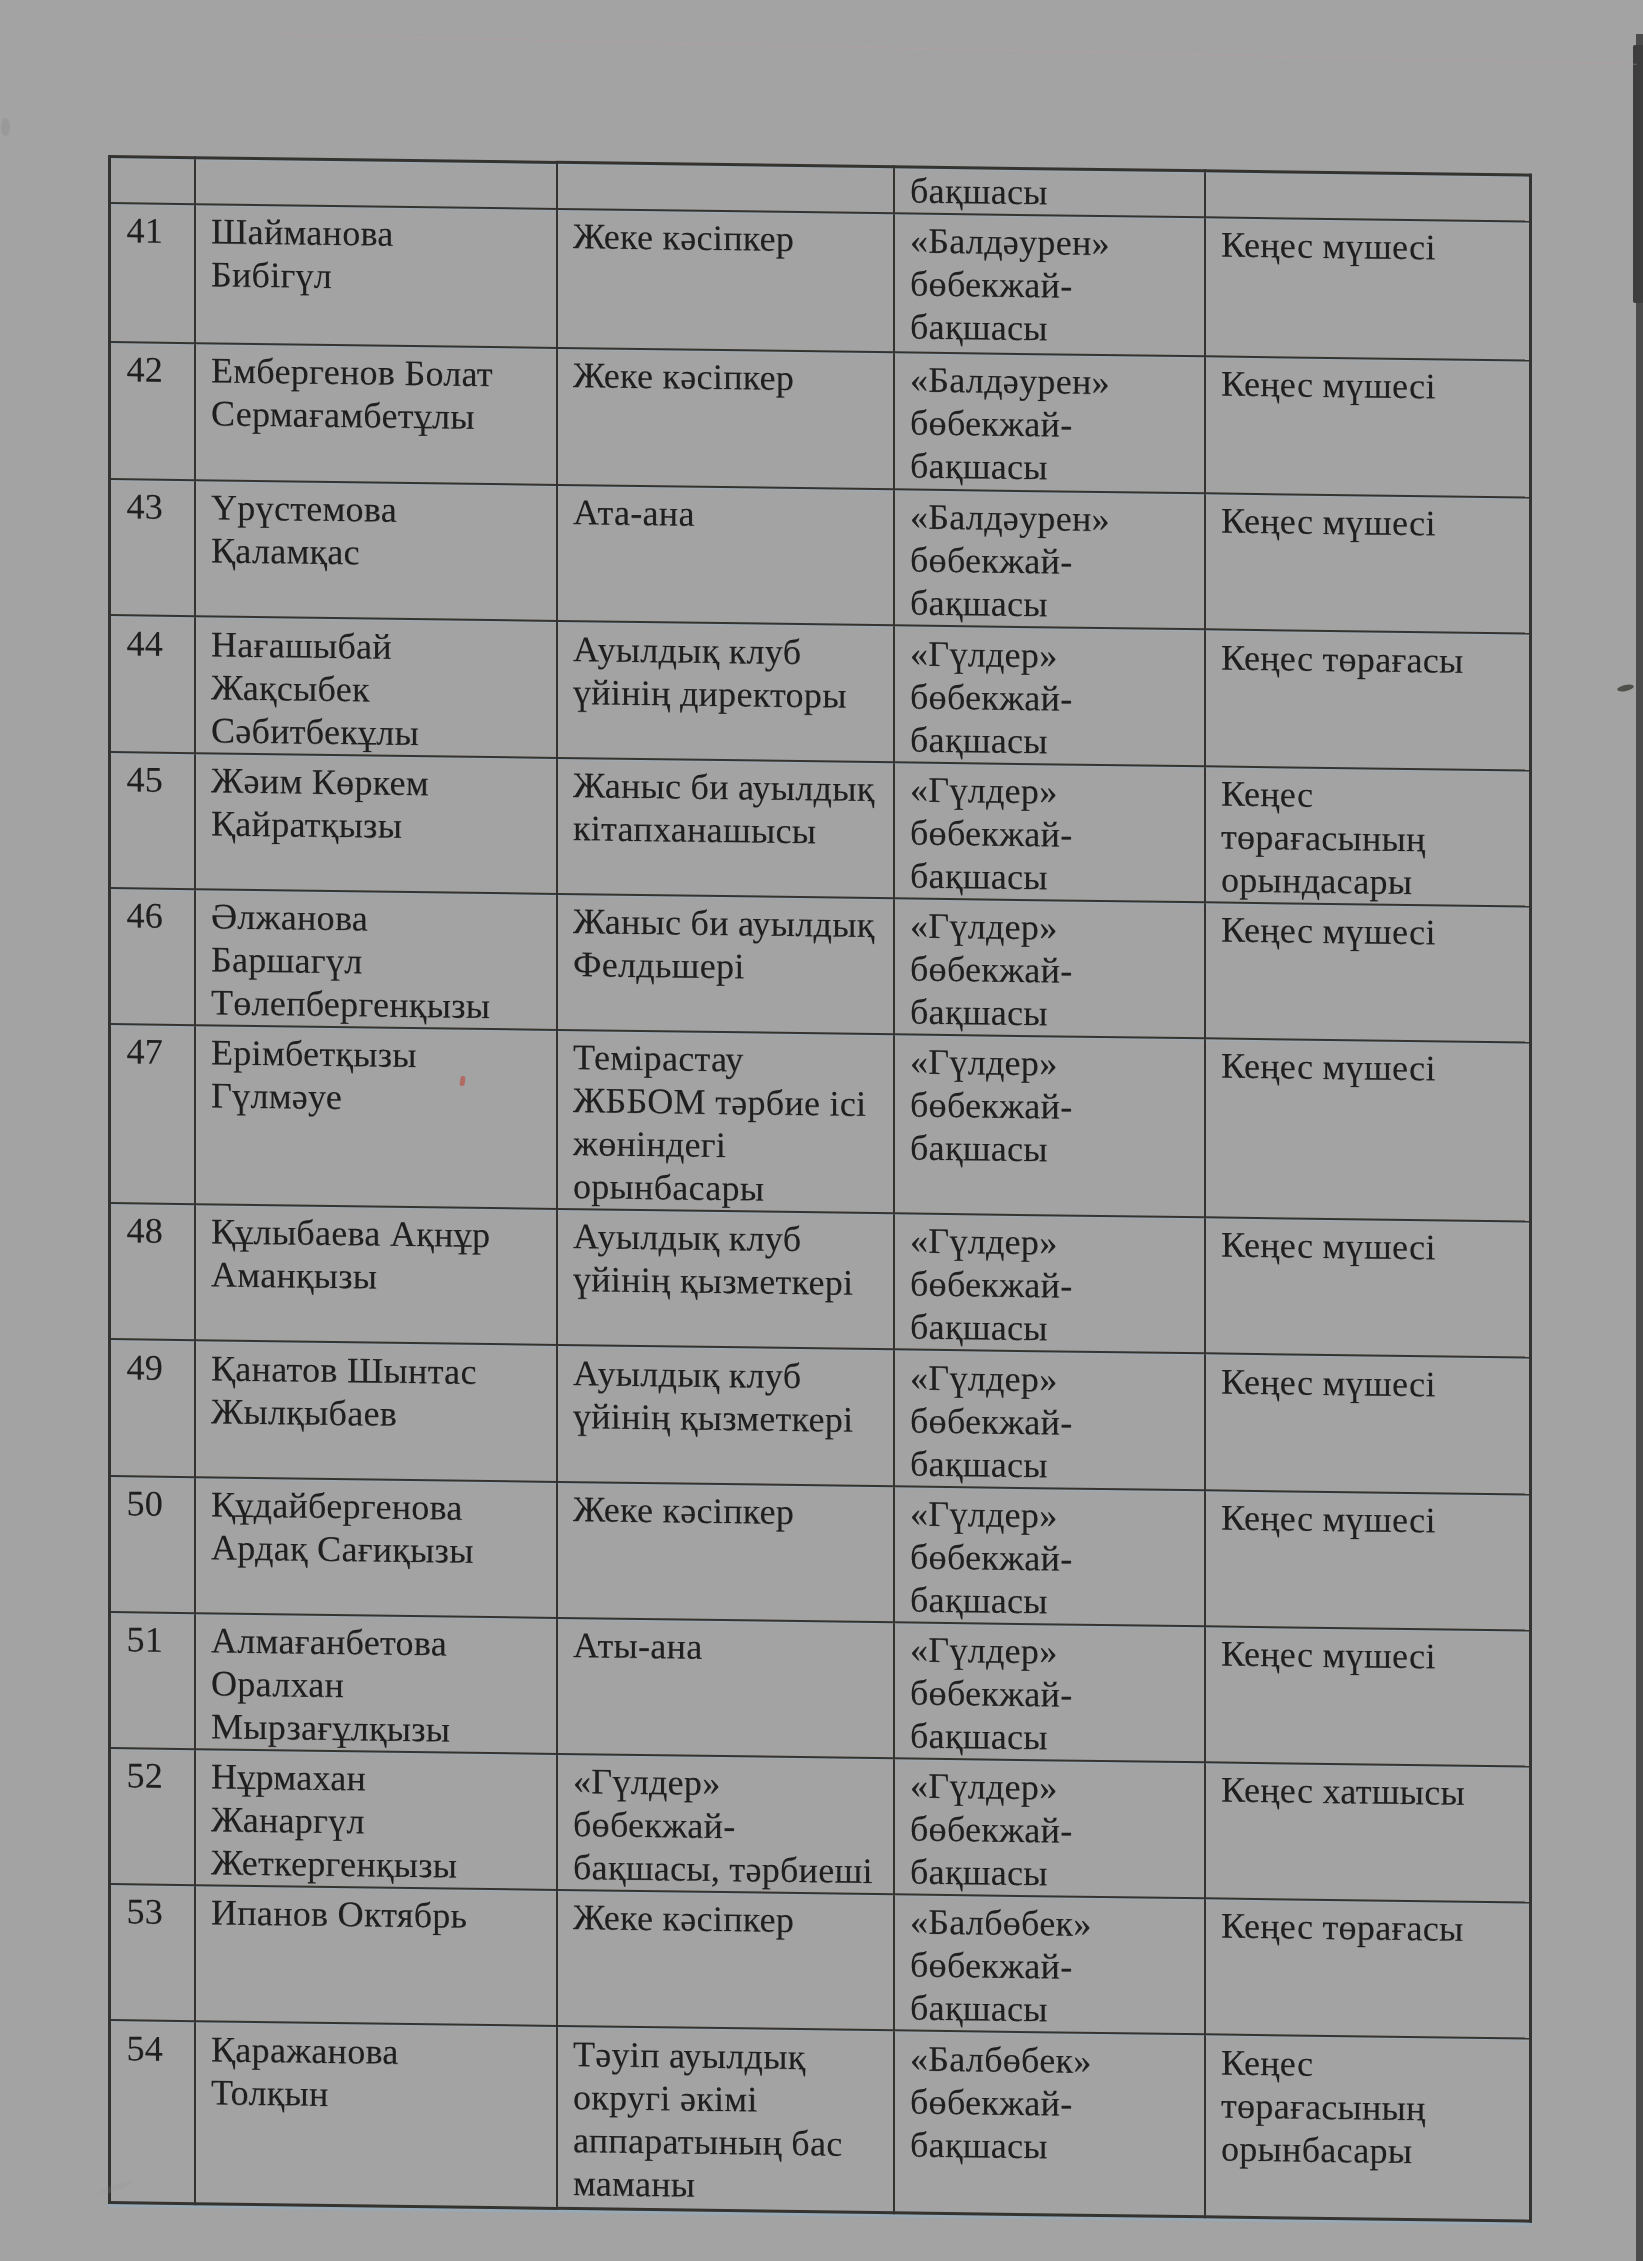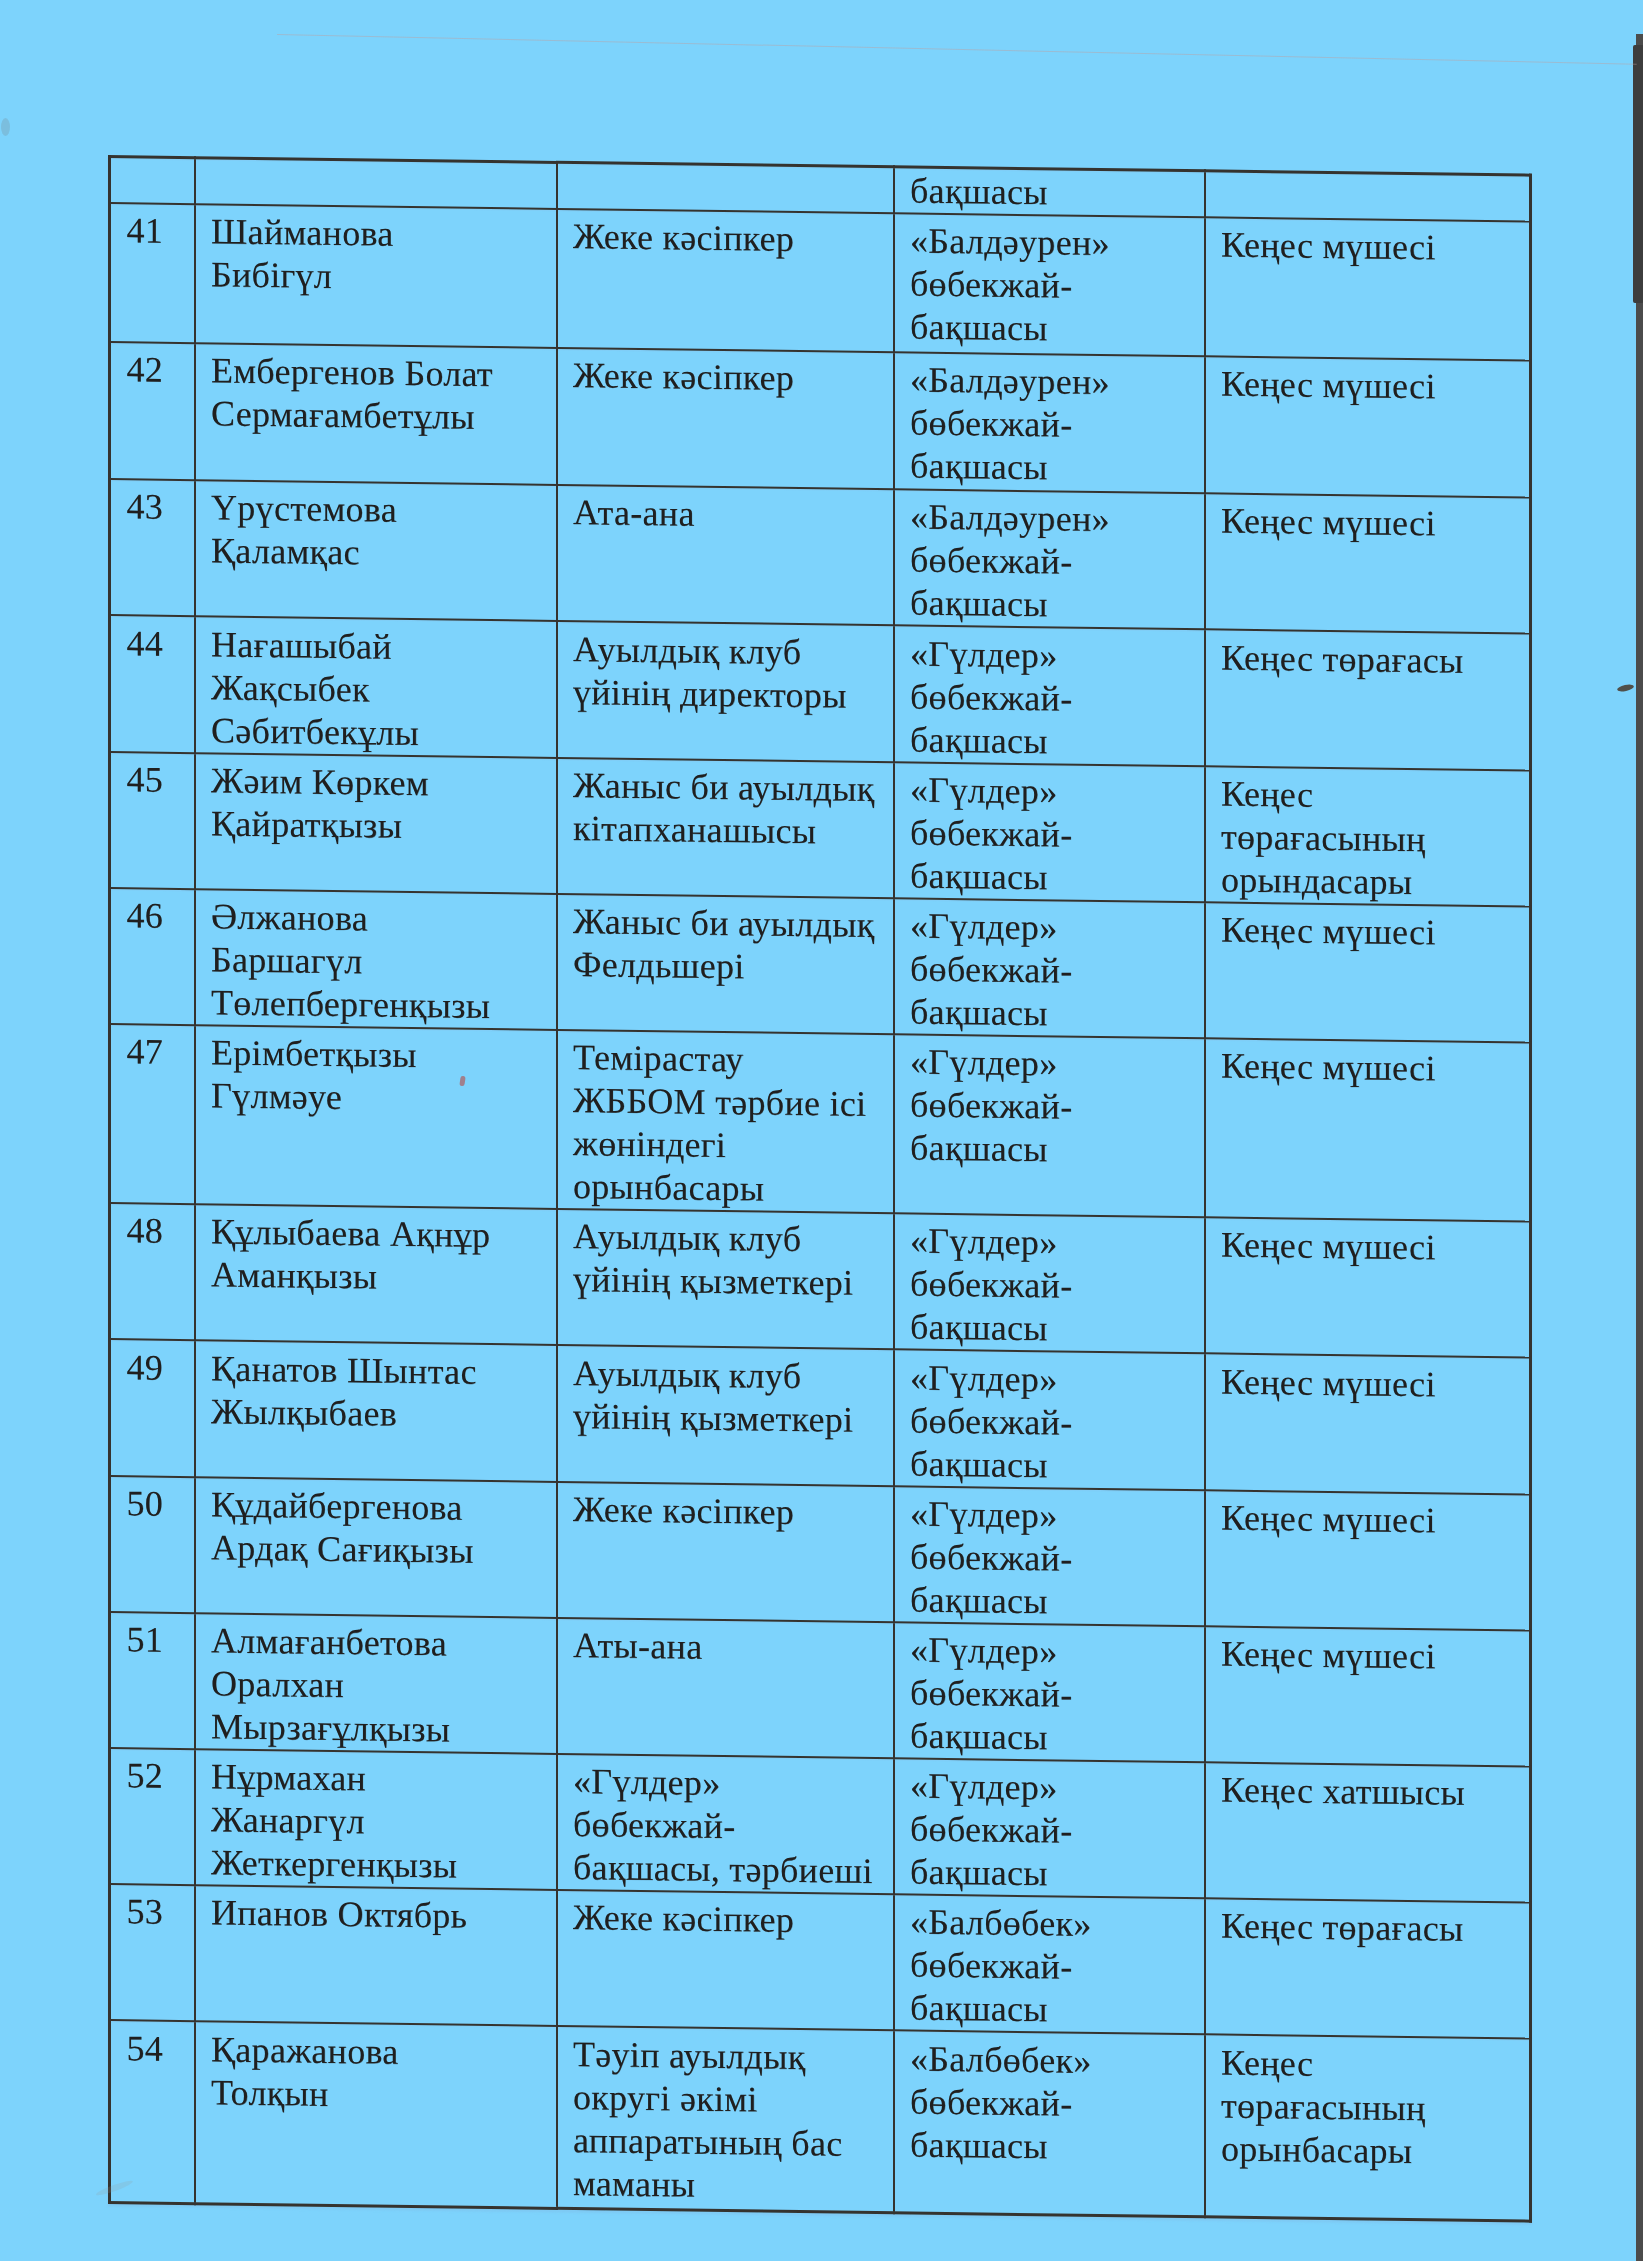--- a/index.html
+++ b/index.html
@@ -8,21 +8,21 @@
     width: 1644px;
     height: 2261px;
     background: #fdfdfc;
     overflow: hidden;
     font-family: "Liberation Serif", "DejaVu Serif", serif;
   }
   .page {
     position: relative;
     width: 1644px;
     height: 2261px;
-    background: #7dd3fc;
+    background: #a3a3a3;
   }
   table.scan-table {
     position: absolute;
     left: 108px;
     top: 155px;
     border-collapse: collapse;
     table-layout: fixed;
     transform: skewY(0.75deg);
     transform-origin: 0 0;
     box-shadow: 0 2.6px 1.9px rgba(130,185,230,0.35);

